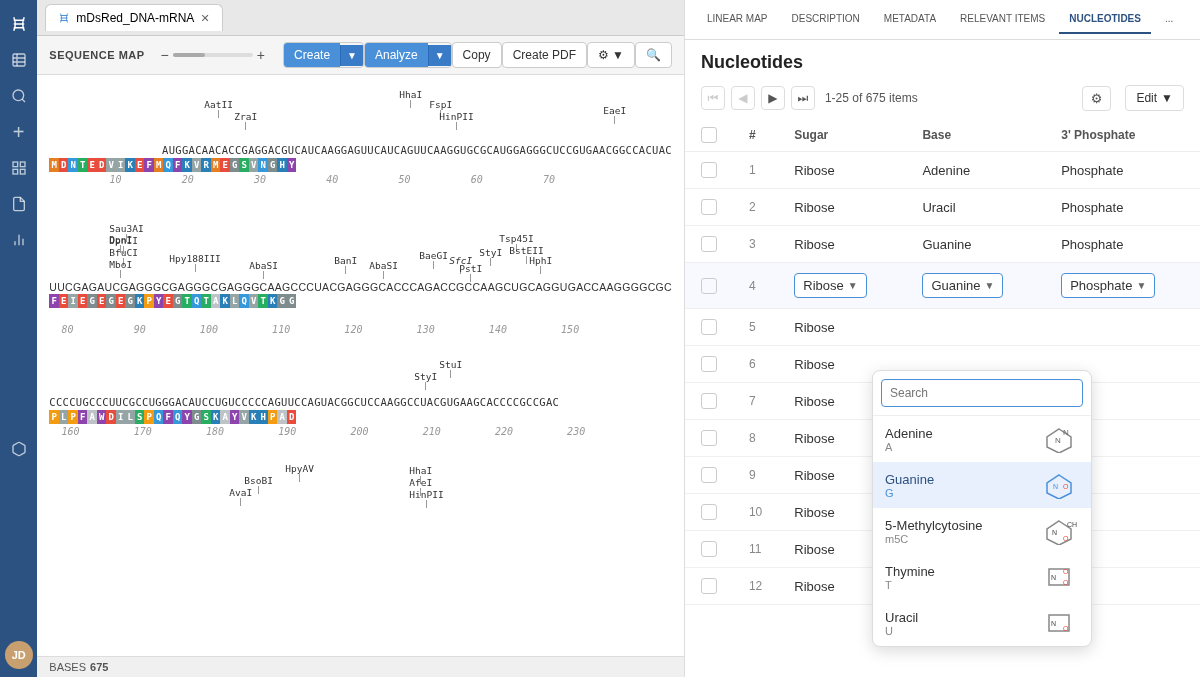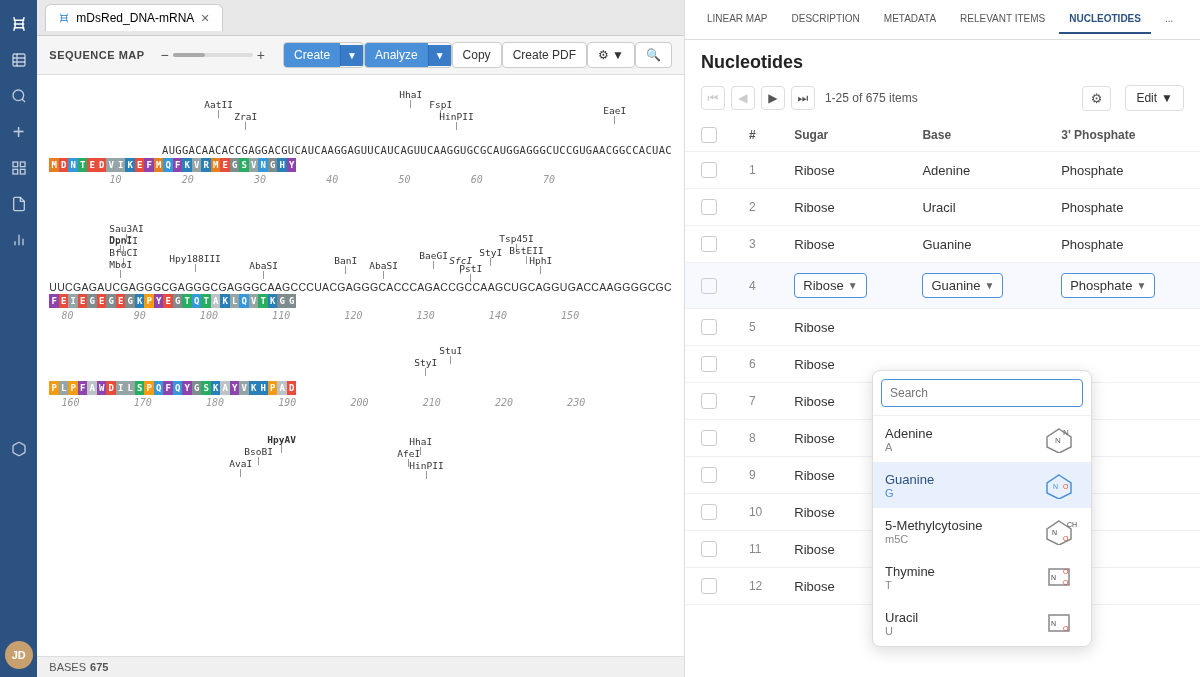--- a/index.html
+++ b/index.html
@@ -591,29 +591,32 @@
           <span class="aa-cell aa-A">A</span>
           <span class="aa-cell aa-K">K</span>
           <span class="aa-cell aa-L">L</span>
           <span class="aa-cell aa-Q">Q</span>
           <span class="aa-cell aa-V">V</span>
           <span class="aa-cell aa-T">T</span>
           <span class="aa-cell aa-K">K</span>
           <span class="aa-cell aa-G">G</span>
           <span class="aa-cell aa-G">G</span>
       </div>
-      <div class="ruler-line" style="font-size:10px;color:#999;margin-top:2px;">
+      <div class="ruler-line" style="font-size:10px;color:#999;margin-top:16px;">
         &nbsp;&nbsp;80&nbsp;&nbsp;&nbsp;&nbsp;&nbsp;&nbsp;&nbsp;&nbsp;&nbsp;&nbsp;90&nbsp;&nbsp;&nbsp;&nbsp;&nbsp;&nbsp;&nbsp;&nbsp;&nbsp;100&nbsp;&nbsp;&nbsp;&nbsp;&nbsp;&nbsp;&nbsp;&nbsp;&nbsp;110&nbsp;&nbsp;&nbsp;&nbsp;&nbsp;&nbsp;&nbsp;&nbsp;&nbsp;120&nbsp;&nbsp;&nbsp;&nbsp;&nbsp;&nbsp;&nbsp;&nbsp;&nbsp;130&nbsp;&nbsp;&nbsp;&nbsp;&nbsp;&nbsp;&nbsp;&nbsp;&nbsp;140&nbsp;&nbsp;&nbsp;&nbsp;&nbsp;&nbsp;&nbsp;&nbsp;&nbsp;150
       </div>
     </div>
 
     <div class="seq-section">
       <div class="restriction-area" style="position:relative;height:40px;">
         <span class="rl" style="left:390px;top:4px;">StuI</span>
         <span class="rl" style="left:365px;top:16px;">StyI</span>
+      </div>
+      <div style="font-family:monospace;font-size:10.5px;color:#333;line-height:1.4;letter-spacing:0.3px;">
+        CCCCUGCCCUUCGCCUGGGACAUCCUGUCCCCCAGUUCCAGUACGGCUCCAAGGCCUACGUGAAGCACCCCGCCGAC
       </div>
       <div class="aa-track">
         <span class="aa-cell aa-P">P</span>
           <span class="aa-cell aa-L">L</span>
           <span class="aa-cell aa-P">P</span>
           <span class="aa-cell aa-F">F</span>
           <span class="aa-cell aa-A">A</span>
           <span class="aa-cell aa-W">W</span>
           <span class="aa-cell aa-D">D</span>
           <span class="aa-cell aa-I">I</span>
@@ -636,25 +639,25 @@
           <span class="aa-cell aa-A">A</span>
           <span class="aa-cell aa-D">D</span>
       </div>
       <div class="ruler-line" style="font-size:10px;color:#999;margin-top:2px;">
         &nbsp;&nbsp;160&nbsp;&nbsp;&nbsp;&nbsp;&nbsp;&nbsp;&nbsp;&nbsp;&nbsp;170&nbsp;&nbsp;&nbsp;&nbsp;&nbsp;&nbsp;&nbsp;&nbsp;&nbsp;180&nbsp;&nbsp;&nbsp;&nbsp;&nbsp;&nbsp;&nbsp;&nbsp;&nbsp;190&nbsp;&nbsp;&nbsp;&nbsp;&nbsp;&nbsp;&nbsp;&nbsp;&nbsp;200&nbsp;&nbsp;&nbsp;&nbsp;&nbsp;&nbsp;&nbsp;&nbsp;&nbsp;210&nbsp;&nbsp;&nbsp;&nbsp;&nbsp;&nbsp;&nbsp;&nbsp;&nbsp;220&nbsp;&nbsp;&nbsp;&nbsp;&nbsp;&nbsp;&nbsp;&nbsp;&nbsp;230
       </div>
     </div>
 
     <div class="seq-section">
       <div class="restriction-area" style="position:relative;height:55px;">
-        <span class="rl" style="left:218px;top:6px;font-weight:bold;">HpyAV</span>
+        <span class="rl" style="left:236px;top:6px;">HpyAV</span>
         <span class="rl" style="left:195px;top:18px;">BsoBI</span>
         <span class="rl" style="left:180px;top:30px;">AvaI</span>
         <span class="rl" style="left:360px;top:8px;">HhaI</span>
-        <span class="rl" style="left:348px;top:20px;">AfeI</span>
+        <span class="rl" style="left:360px;top:20px;">AfeI</span>
         <span class="rl" style="left:360px;top:32px;">HinPII</span>
       </div>
     </div>
   </div>
 
   <div class="status-bar">
     <span>BASES </span>
     <span style="margin-left:4px;font-weight:600;">675</span>
   </div>
 </div>

